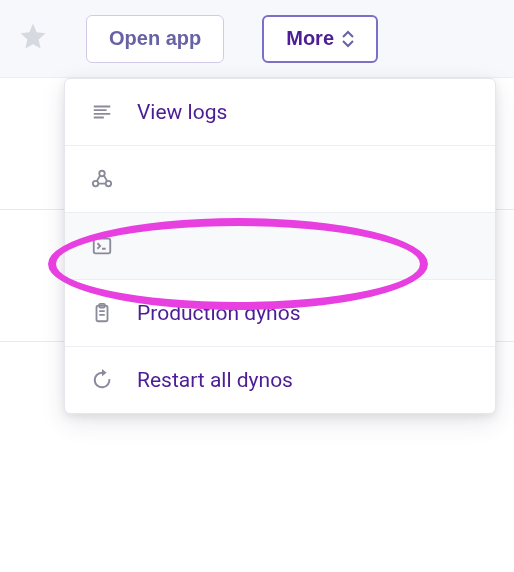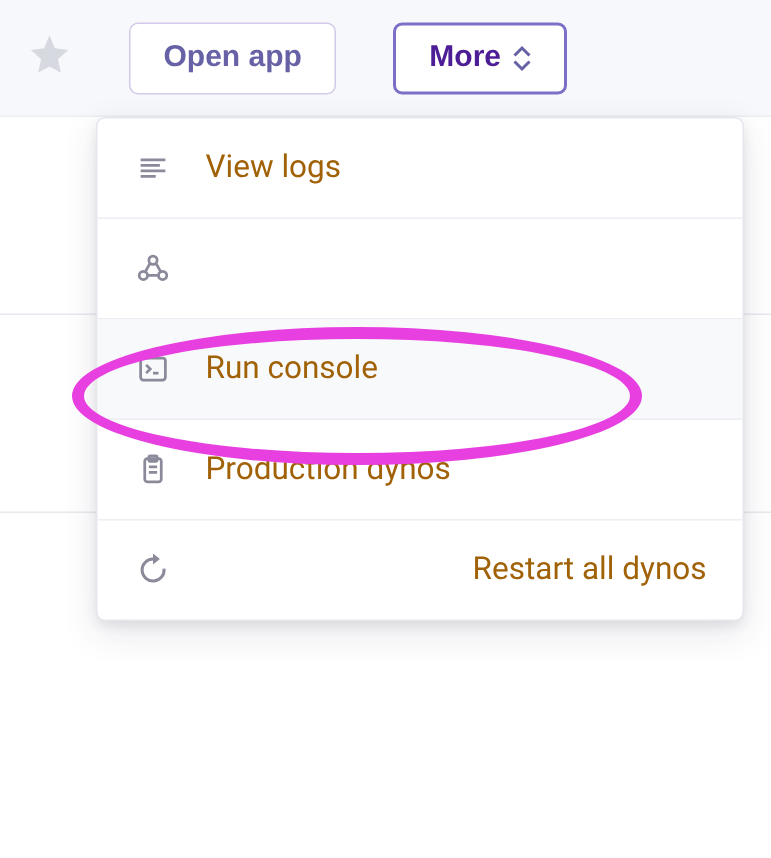--- a/index.html
+++ b/index.html
@@ -69,24 +69,24 @@
     overflow: hidden;
     z-index: 10;
   }
   .menu-item {
     display: flex;
     align-items: center;
     gap: 22px;
     padding: 20px 24px;
     border-bottom: 1px solid #eceef3;
     cursor: pointer;
-    color: #a16207;
+    color: #4c1d95;
     font-size: 21px;
   }
-  .menu-item:last-child { border-bottom: none; justify-content: space-between; }
+  .menu-item:last-child { border-bottom: none; }
   .menu-item.highlight { background: #f8f9fb; }
   .menu-icon {
     width: 26px;
     height: 26px;
     display: flex;
     align-items: center;
     justify-content: center;
     color: #8a8a9a;
   }
   .menu-icon svg { stroke: #8a8a9a; }
@@ -157,21 +157,20 @@
     </span>
   </div>
 
   <div class="menu-item highlight">
     <span class="menu-icon">
       <svg width="22" height="22" viewBox="0 0 24 24" fill="none" stroke-width="2">
         <rect x="3" y="4" width="18" height="16" rx="2"></rect>
         <path d="M7 9 L10 12 L7 15 M12 15 L16 15"></path>
       </svg>
     </span>
-    <span>Run console</span>
   </div>
 
   <div class="menu-item">
     <span class="menu-icon">
       <svg width="22" height="22" viewBox="0 0 24 24" fill="none" stroke-width="2">
         <rect x="6" y="4" width="12" height="17" rx="2"></rect>
         <rect x="9" y="2" width="6" height="4" rx="1"></rect>
         <line x1="9" y1="10" x2="15" y2="10"></line>
           <line x1="9" y1="14" x2="15" y2="14"></line>
       </svg>

